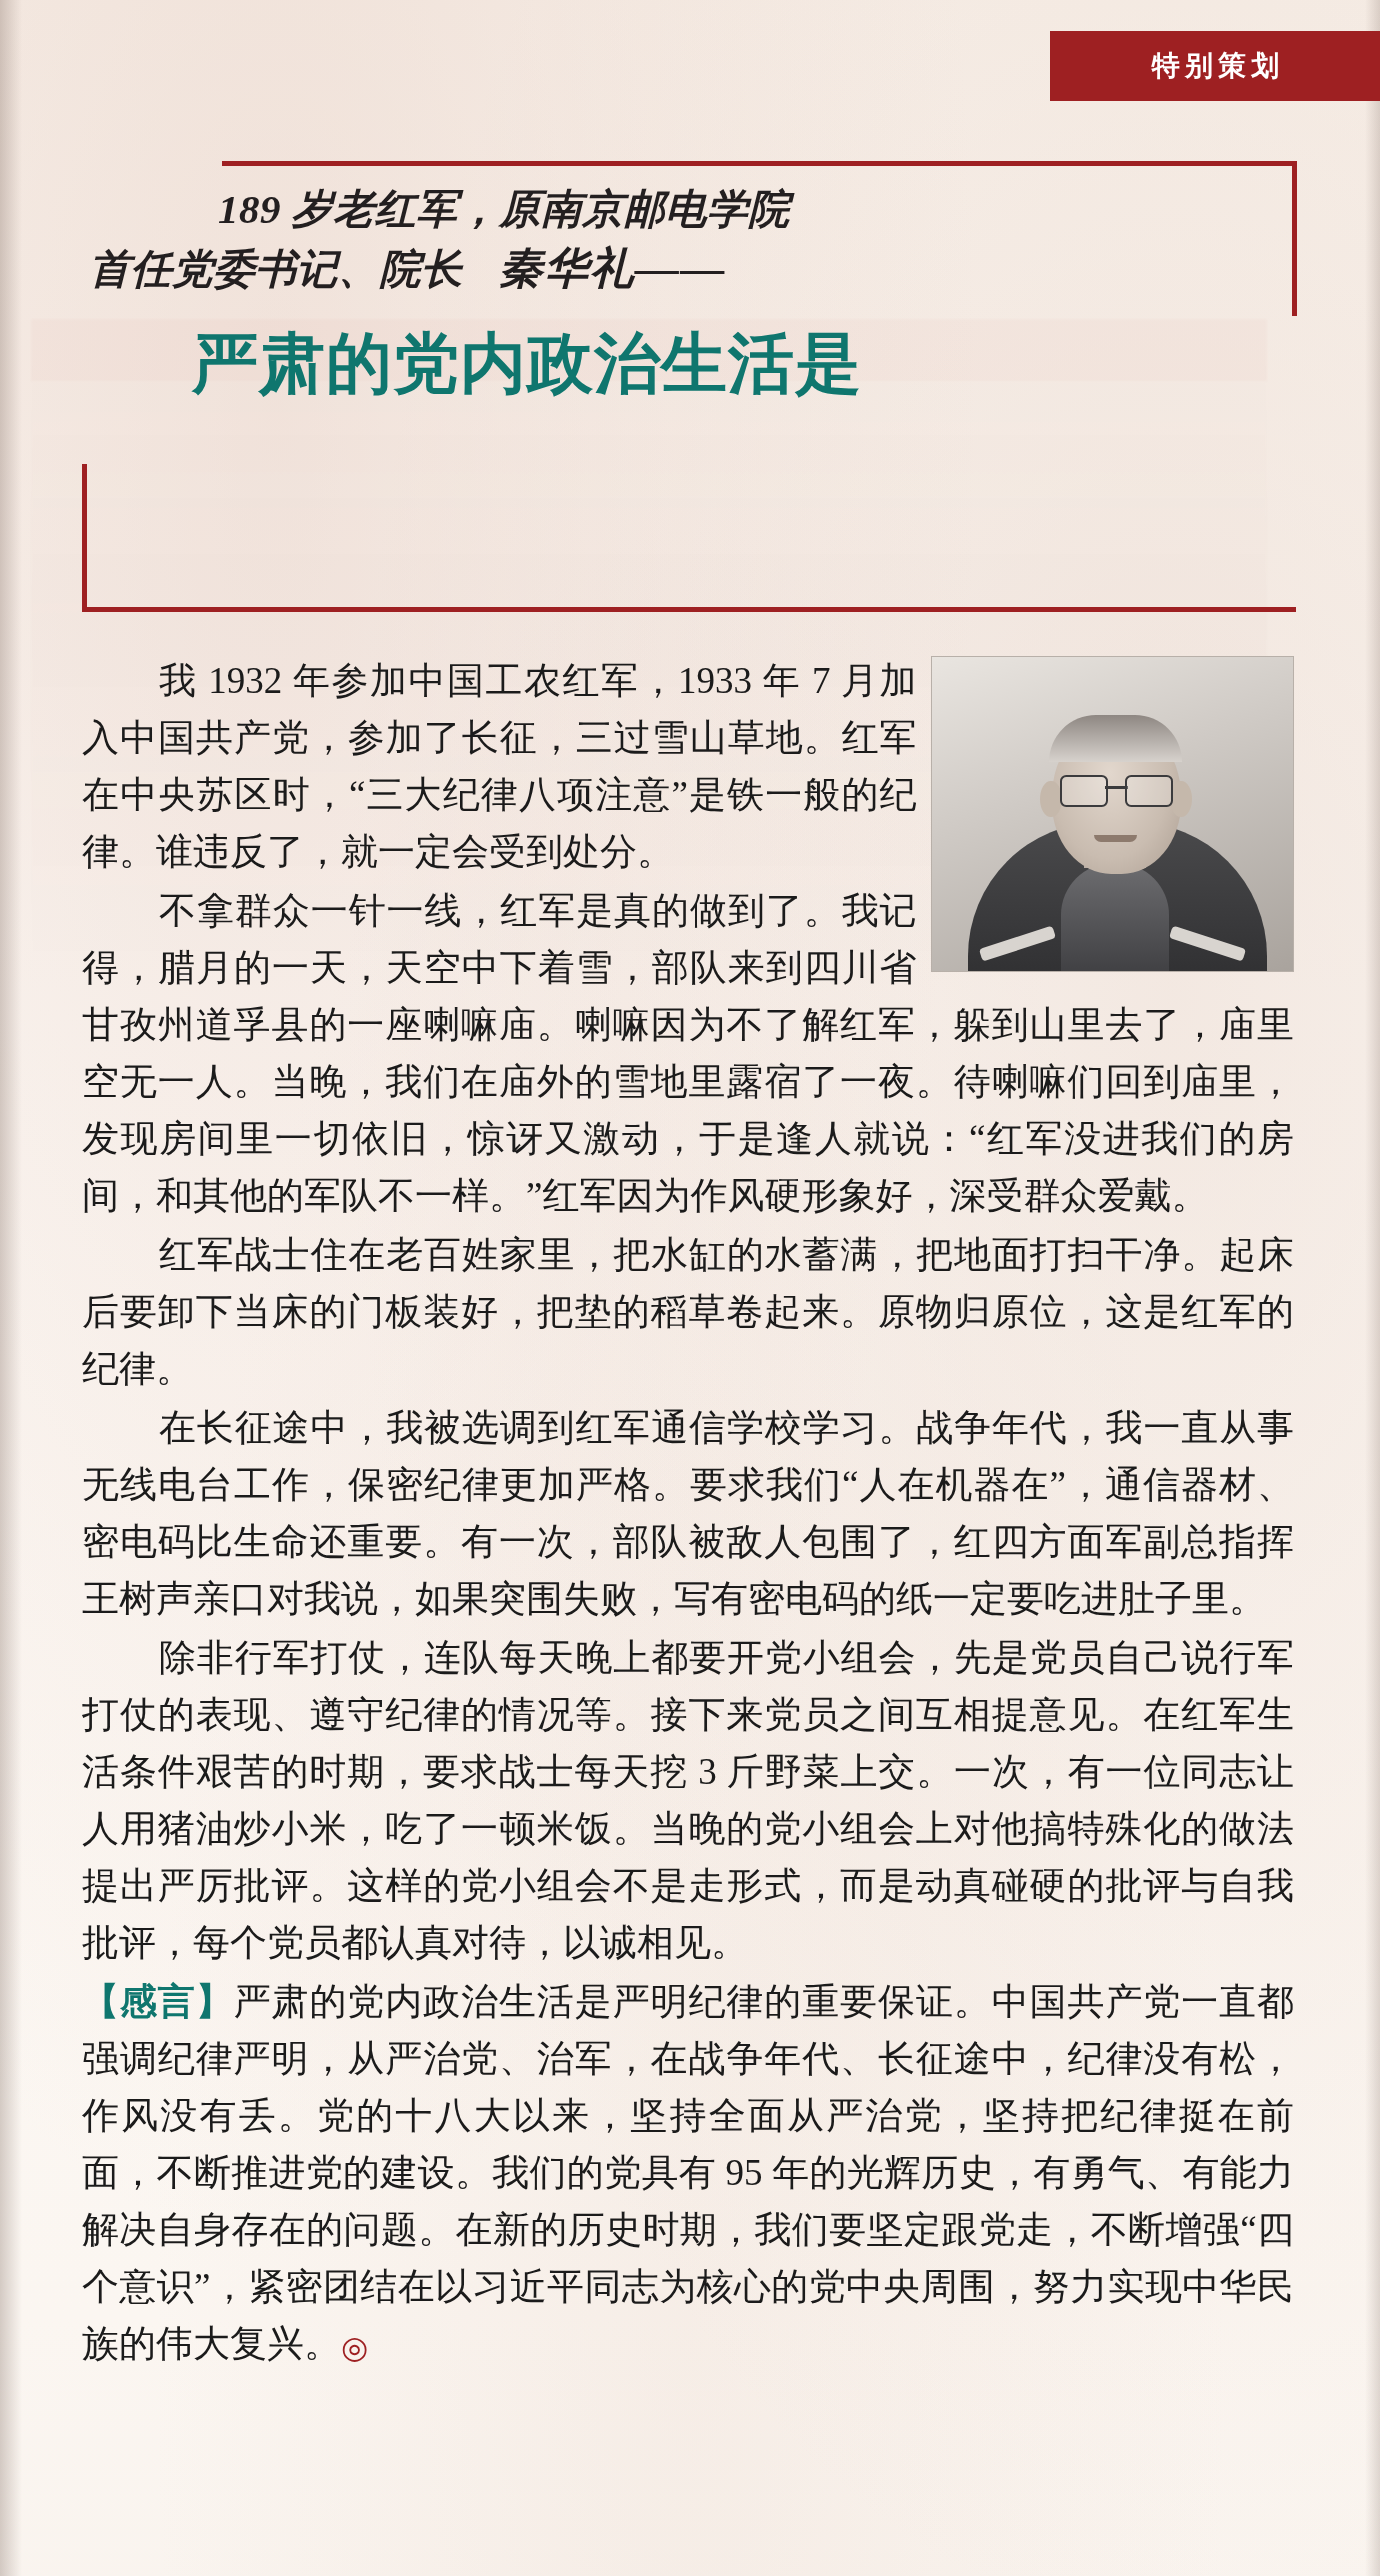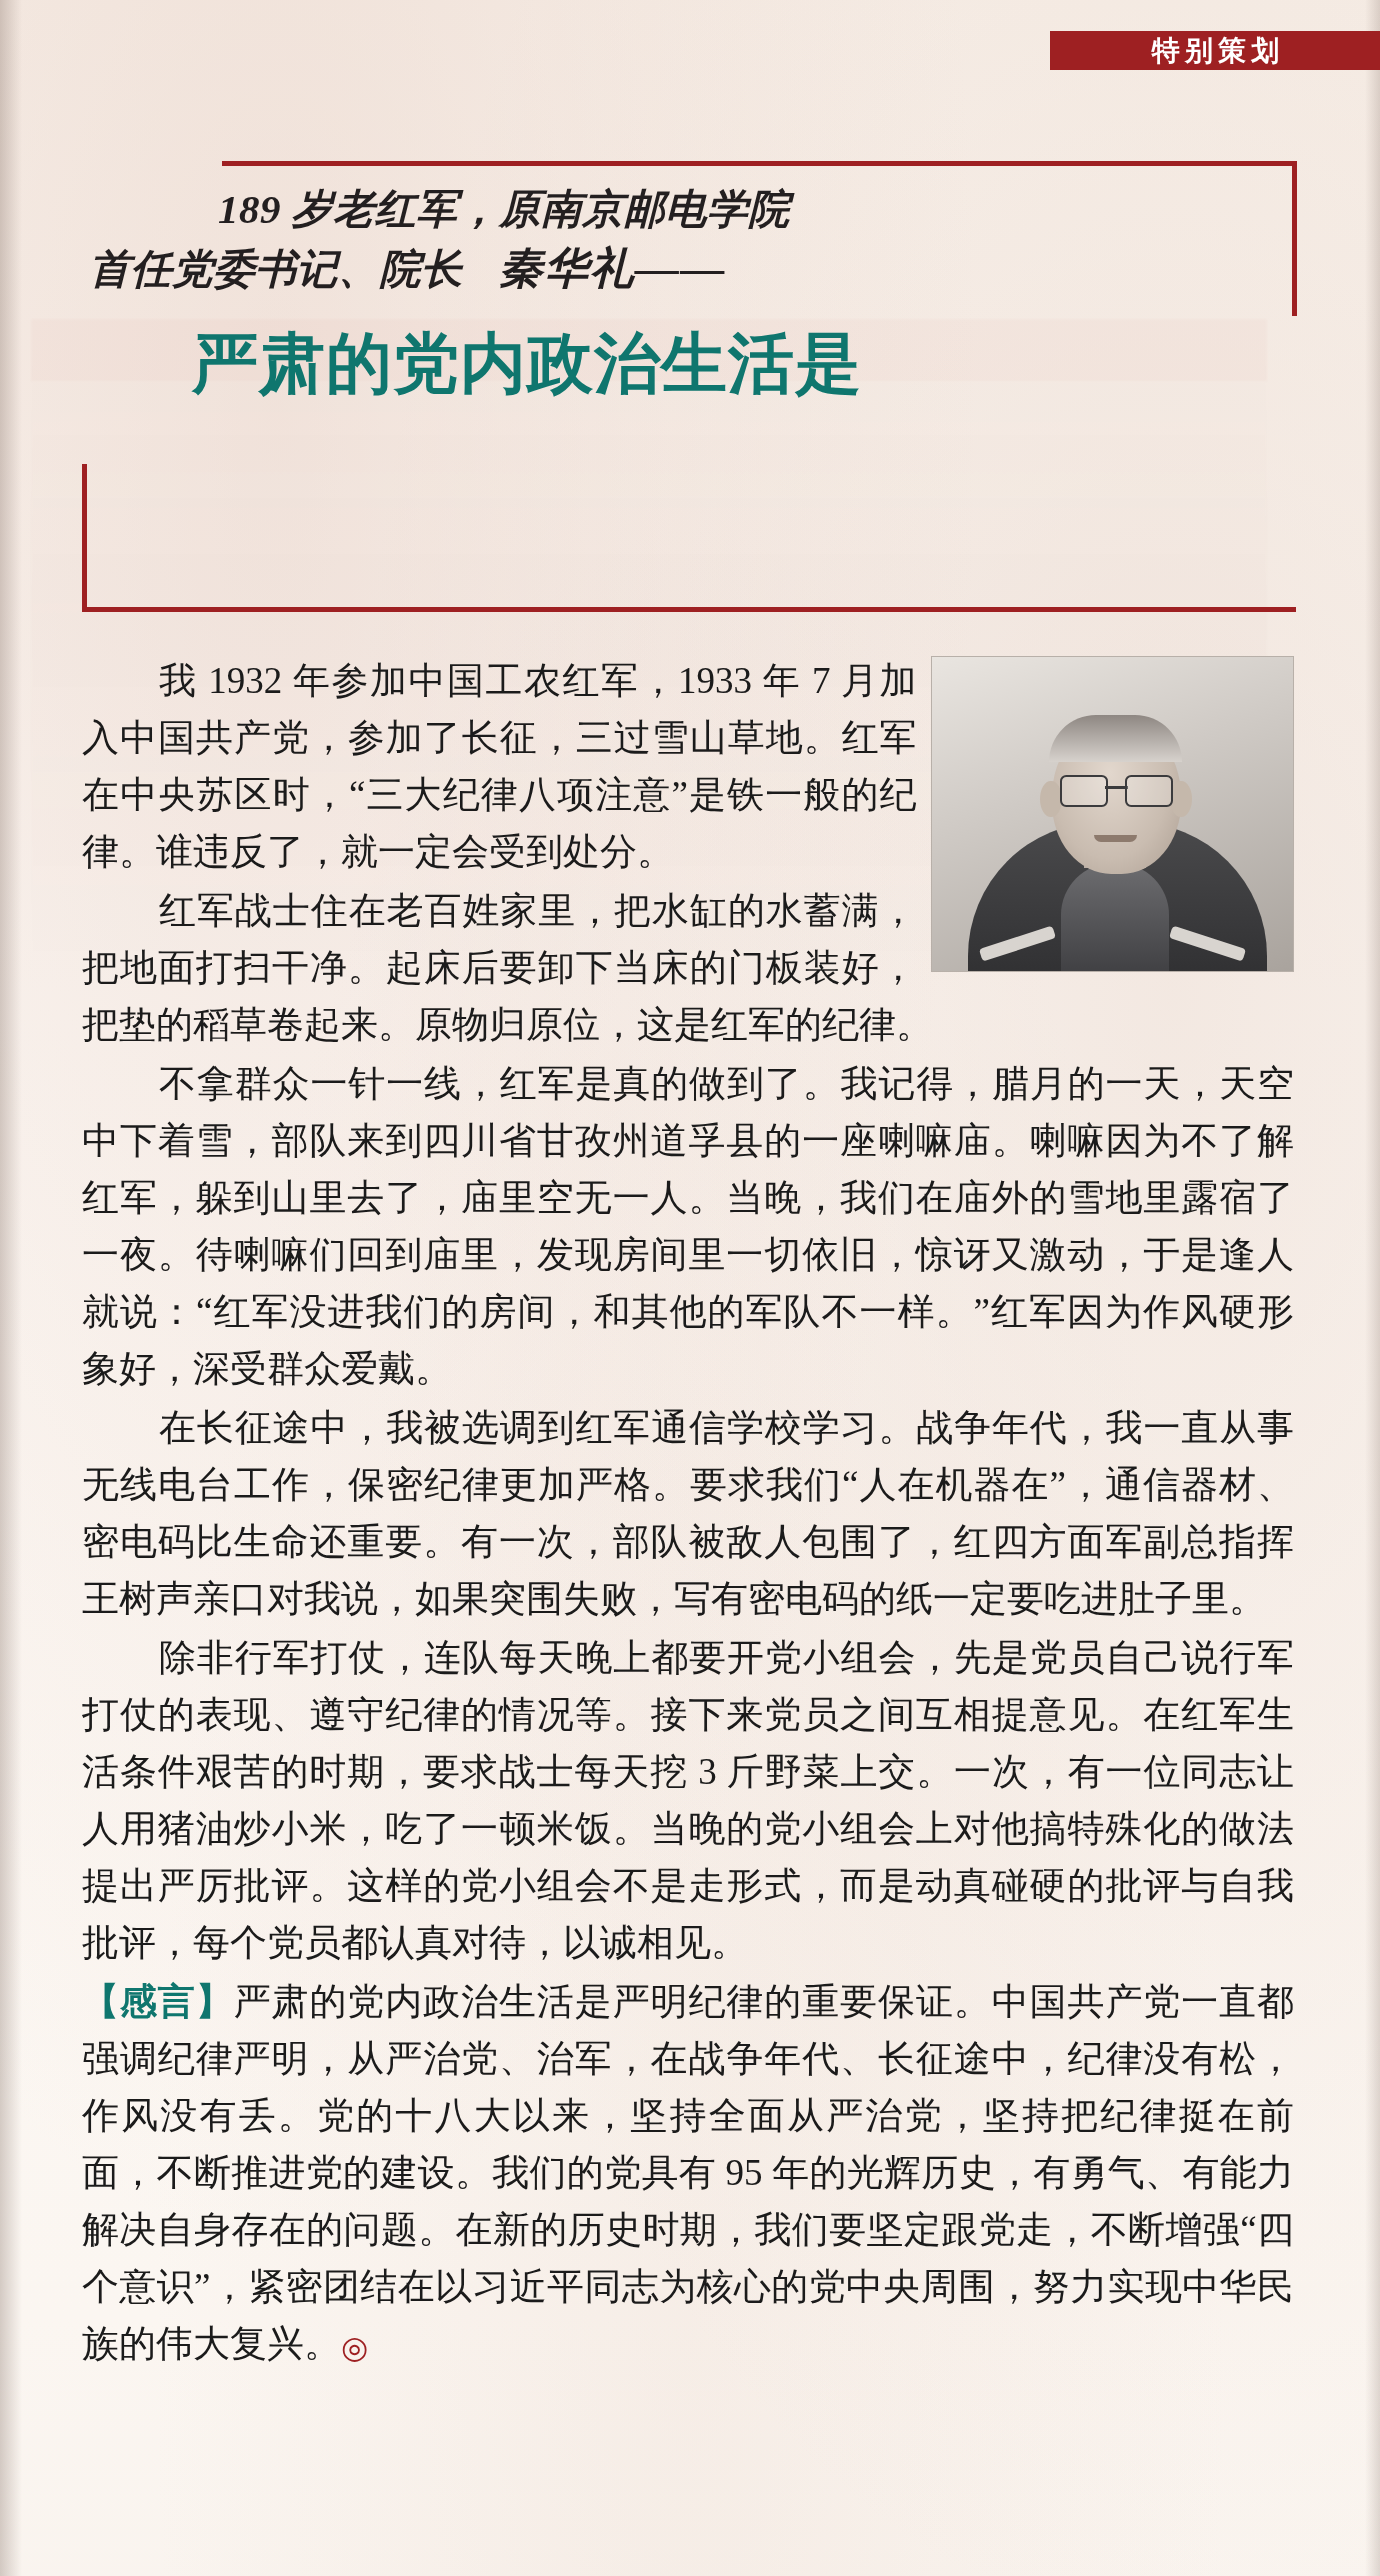--- a/index.html
+++ b/index.html
@@ -41,21 +41,21 @@
     filter: blur(1px);
     pointer-events: none;
   }
 
   
   .header-banner {
     position: absolute;
     right: 0;
     top: 31px;
     width: 330px;
-    height: 39px;
+    height: 70px;
     background: #9e2022;
     display: flex;
     align-items: center;
     justify-content: center;
   }
   .header-banner .label {
     color: #ffffff;
     font-size: 28px;
     letter-spacing: 5.2px;
     font-weight: bold;
@@ -347,22 +347,22 @@
       <div class="ear-r"></div>
       <div class="glasses">
         <div class="lens l"></div>
         <div class="bridge"></div>
         <div class="lens r"></div>
       </div>
       <div class="mouth"></div>
     </figure>
 
     <p>我 1932 年参加中国工农红军，1933 年 7 月加入中国共产党，参加了长征，三过雪山草地。红军在中央苏区时，“三大纪律八项注意”是铁一般的纪律。谁违反了，就一定会受到处分。</p>
+    <p>不拿群众一针一线，红军是真的做到了。我记得，腊月的一天，天空中下着雪，部队来到四川省甘孜州道孚县的一座喇嘛庙。喇嘛因为不了解红军，躲到山里去了，庙里空无一人。当晚，我们在庙外的雪地里露宿了一夜。待喇嘛们回到庙里，发现房间里一切依旧，惊讶又激动，于是逢人就说：“红军没进我们的房间，和其他的军队不一样。”红军因为作风硬形象好，深受群众爱戴。</p>
     <p>红军战士住在老百姓家里，把水缸的水蓄满，把地面打扫干净。起床后要卸下当床的门板装好，把垫的稻草卷起来。原物归原位，这是红军的纪律。</p>
-    <p>不拿群众一针一线，红军是真的做到了。我记得，腊月的一天，天空中下着雪，部队来到四川省甘孜州道孚县的一座喇嘛庙。喇嘛因为不了解红军，躲到山里去了，庙里空无一人。当晚，我们在庙外的雪地里露宿了一夜。待喇嘛们回到庙里，发现房间里一切依旧，惊讶又激动，于是逢人就说：“红军没进我们的房间，和其他的军队不一样。”红军因为作风硬形象好，深受群众爱戴。</p>
     <p>在长征途中，我被选调到红军通信学校学习。战争年代，我一直从事无线电台工作，保密纪律更加严格。要求我们“人在机器在”，通信器材、密电码比生命还重要。有一次，部队被敌人包围了，红四方面军副总指挥王树声亲口对我说，如果突围失败，写有密电码的纸一定要吃进肚子里。</p>
     <p>除非行军打仗，连队每天晚上都要开党小组会，先是党员自己说行军打仗的表现、遵守纪律的情况等。接下来党员之间互相提意见。在红军生活条件艰苦的时期，要求战士每天挖 3 斤野菜上交。一次，有一位同志让人用猪油炒小米，吃了一顿米饭。当晚的党小组会上对他搞特殊化的做法提出严厉批评。这样的党小组会不是走形式，而是动真碰硬的批评与自我批评，每个党员都认真对待，以诚相见。</p>
 
     <p style="text-indent:0"><span class="kanyan-tag">【感言】</span><span>严肃的党内政治生活是严明纪律的重要保证。中国共产党一直都强调纪律严明，从严治党、治军，在战争年代、长征途中，纪律没有松，作风没有丢。党的十八大以来，坚持全面从严治党，坚持把纪律挺在前面，不断推进党的建设。我们的党具有 95 年的光辉历史，有勇气、有能力解决自身存在的问题。在新的历史时期，我们要坚定跟党走，不断增强“四个意识”，紧密团结在以习近平同志为核心的党中央周围，努力实现中华民族的伟大复兴。</span><span class="endmark">◎</span></p>
   </div>
 
 </div>
 
 
 </body></html>

